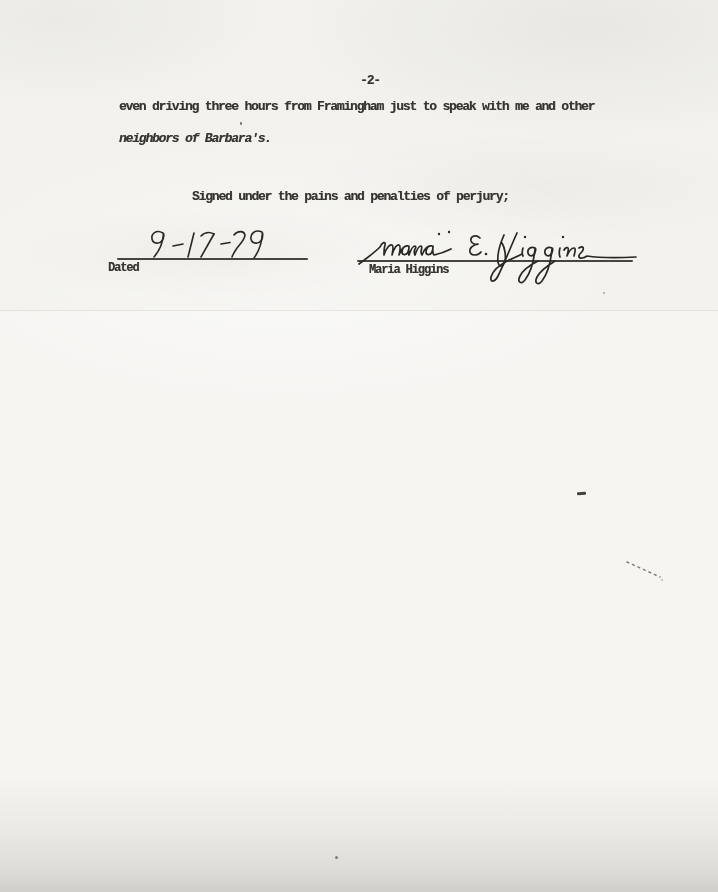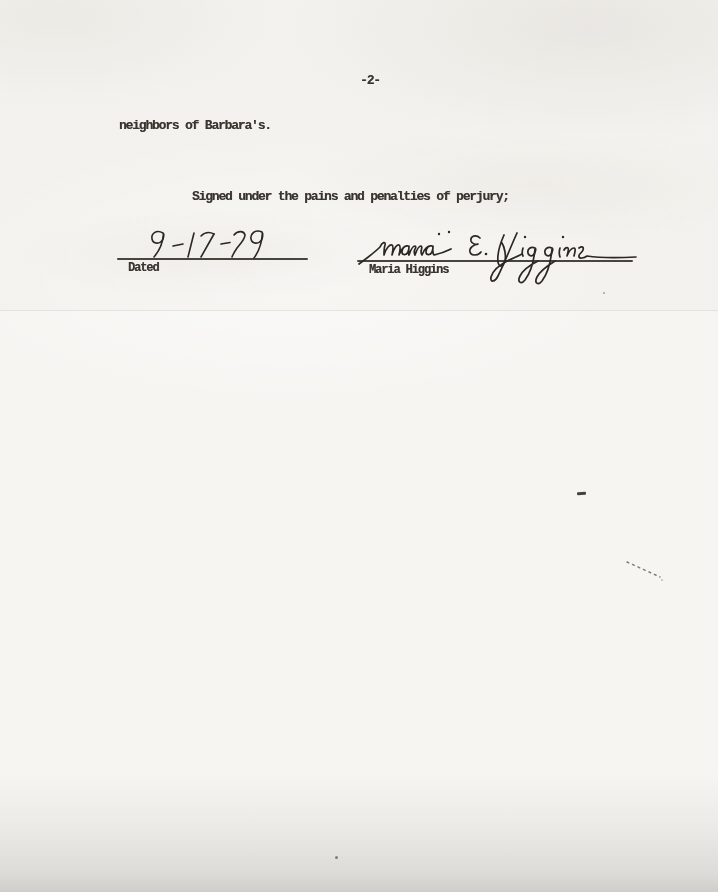--- a/index.html
+++ b/index.html
@@ -43,26 +43,27 @@
 </style>
 </head>
 <body>
 
 <div class="page">
 
   <div class="scan-band"></div>
 
   <div class="tw" style="left:0;top:73px;width:740px;text-align:center;">-2-</div>
 
-  <div class="tw" style="left:119px;top:118px;">neighbors of Barbara's.</div>
+  <div class="tw" style="left:119px;top:99px;">even driving three hours from Framingham just to speak with me and other</div>
+  <div class="tw" style="left:119px;top:131px;font-style:italic;">neighbors of Barbara's.</div>
 
   <div class="tw" style="left:153px;top:189px;margin-left:39px;">Signed under the pains and penalties of perjury;</div>
 
   <div class="rule" style="left:117px;top:258px;width:191px;"></div>
-  <div class="tw tw-small" style="left:128px;top:261px;">Dated</div>
+  <div class="tw tw-small" style="left:108px;top:261px;">Dated</div>
 
   <svg class="hw" style="left:146px;top:226px;" width="130" height="38" viewBox="0 0 130 38" role="img" aria-label="9-17-79">
     <g stroke-width="1.6">
       <path d="M17,7 C10,3 5,8 6,13 C7,18 14,19 17,13 C18,10 18,8 17,7"></path>
       <path d="M17.5,8 C17,15 14,24 8,31"></path>
       <path d="M27,20 L37,18"></path>
       <path d="M48,7 C46,15 44,23 42,31"></path>
       <path d="M55,10 C59,6 64,6 68,8"></path>
       <path d="M68,8 C64,15 59,24 55,31"></path>
       <path d="M75,18 L84,16.5"></path>

